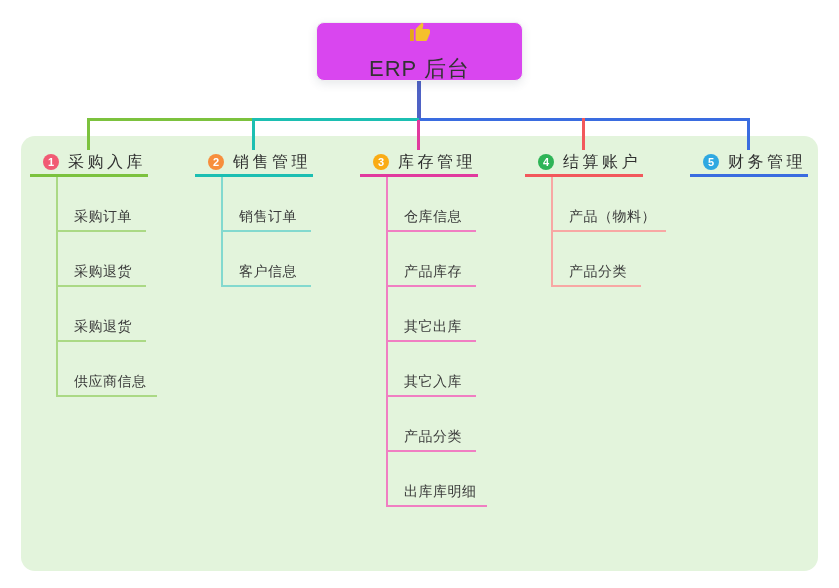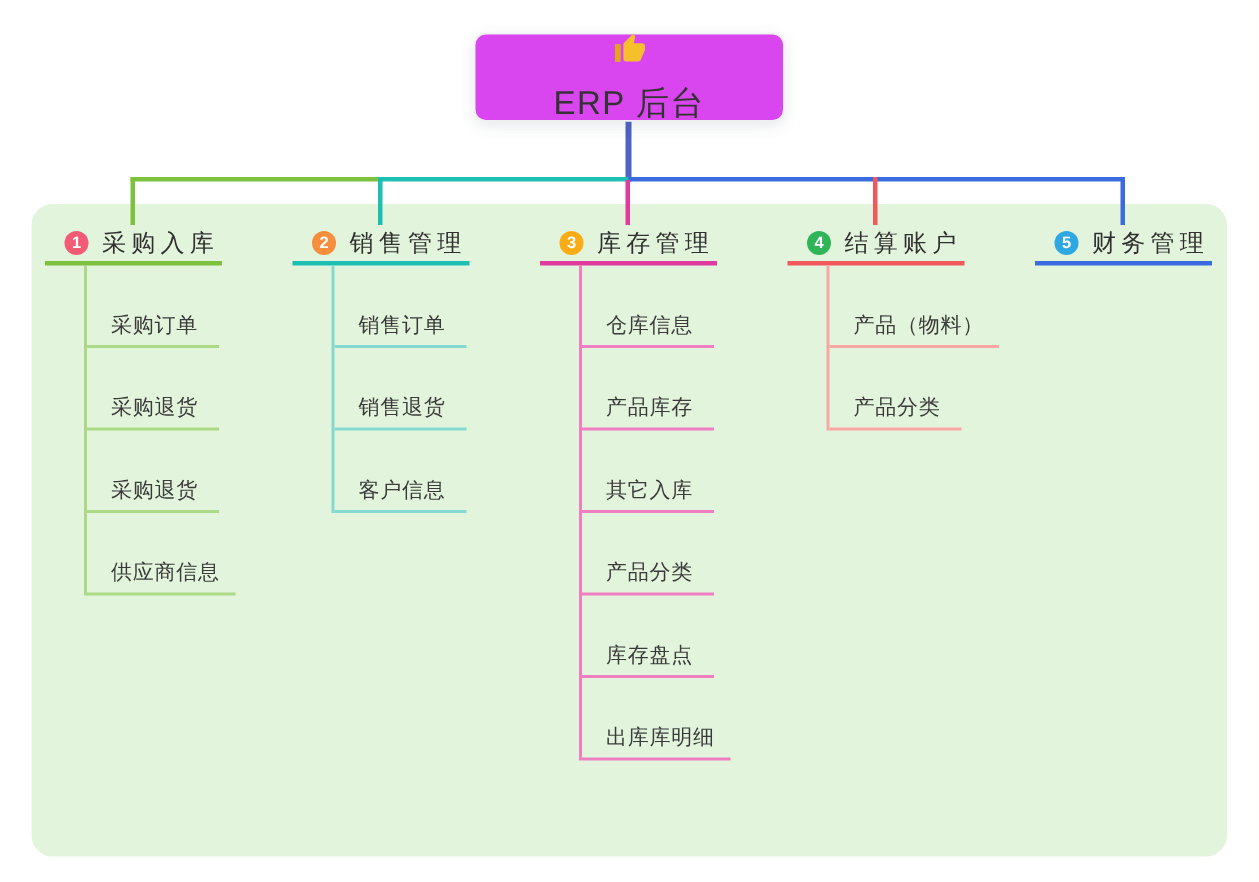--- a/index.html
+++ b/index.html
@@ -100,48 +100,45 @@
   <div class="branch" style="left: 195px; --line: #1CBFB2; --child-line: #83D9CF; --badge: #F78E3C;">
     <div class="branch-head">
       <span class="badge">2</span>
       <span class="branch-label">销售管理</span>
     </div>
     <div class="children">
       <div class="child">
           <span class="child-label">销售订单</span>
         </div>
       <div class="child">
-          <span class="child-label">销售退货</span>
-        </div>
-      <div class="child">
           <span class="child-label">客户信息</span>
         </div>
     </div>
   </div>
 
   <div class="branch" style="left: 360px; --line: #E13A9E; --child-line: #F07EC2; --badge: #FAAC15;">
     <div class="branch-head">
       <span class="badge">3</span>
       <span class="branch-label">库存管理</span>
     </div>
     <div class="children">
       <div class="child">
           <span class="child-label">仓库信息</span>
         </div>
       <div class="child">
           <span class="child-label">产品库存</span>
         </div>
       <div class="child">
+          <span class="child-label">其它出库</span>
+        </div>
+      <div class="child">
           <span class="child-label">其它入库</span>
         </div>
       <div class="child">
           <span class="child-label">产品分类</span>
-        </div>
-      <div class="child">
-          <span class="child-label">库存盘点</span>
         </div>
       <div class="child">
           <span class="child-label">出库库明细</span>
         </div>
     </div>
   </div>
 
   <div class="branch" style="left: 525px; --line: #F2585C; --child-line: #F8A7A4; --badge: #2FB457;">
     <div class="branch-head">
       <span class="badge">4</span>

